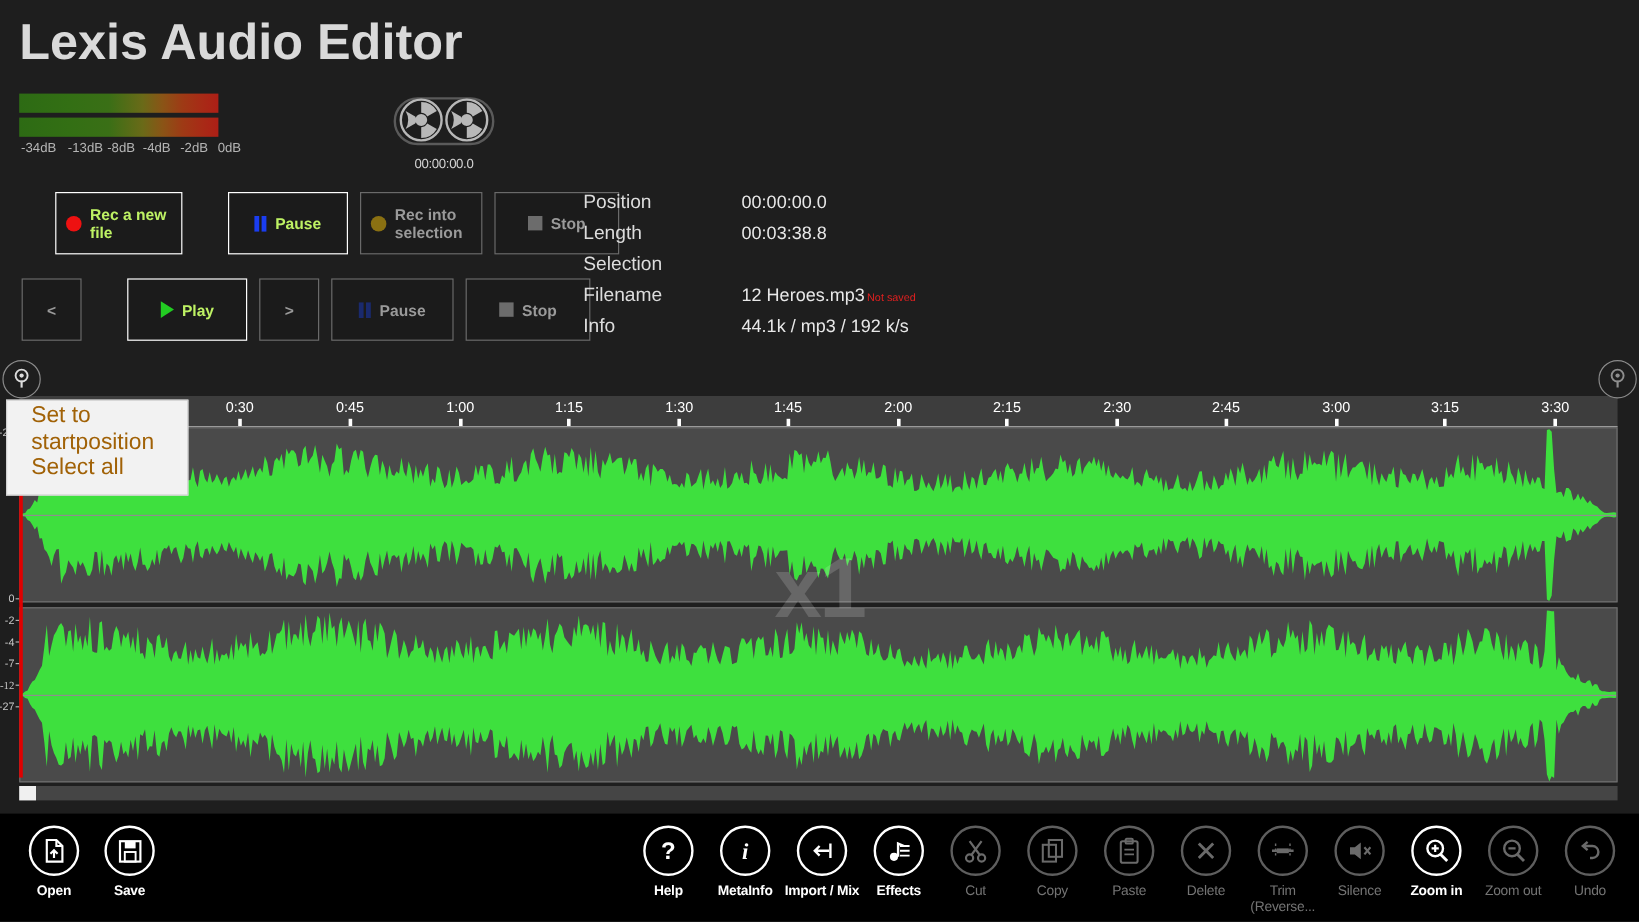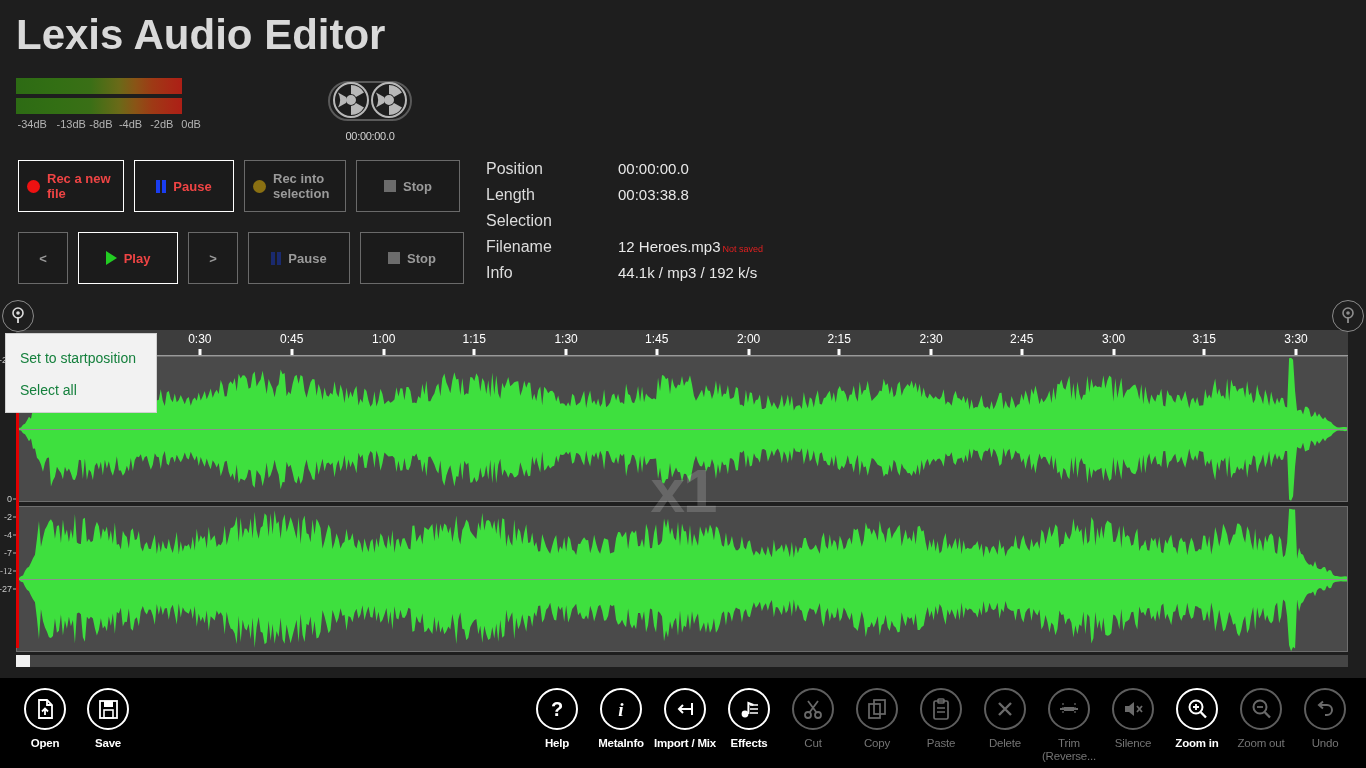--- a/index.html
+++ b/index.html
@@ -50,21 +50,21 @@
   
   .btn-row { position: absolute; display: flex; gap: 10px; }
   .row1 { left: 18px; top: 160px; }
   .row2 { left: 18px; top: 232px; }
   .tbtn {
     height: 52px; border: 1px solid #6a6a6a; background: #1b1b1b;
     display: flex; align-items: center; justify-content: center;
     gap: 7px; color: #9a9a9a; font-size: 13px; font-weight: bold;
     padding: 0 8px; line-height: 15px;
   }
-  .tbtn.enabled { border-color: #ffffff; color: #ef4444; }
+  .tbtn.enabled { border-color: #ffffff; color: #bef264; margin-left: 28px; }
   .tbtn.w1 { width: 106px; } .tbtn.w2 { width: 100px; }
   .tbtn.w3 { width: 102px; } .tbtn.w4 { width: 104px; }
   .tbtn.wsm { width: 50px; } .tbtn.wplay { width: 100px; }
   .dot { width: 13px; height: 13px; border-radius: 50%; flex: 0 0 auto; }
   .sq { width: 12px; height: 12px; flex: 0 0 auto; }
   .pausebars { display: inline-flex; gap: 2px; flex: 0 0 auto; }
   .pausebars i { display: block; width: 4px; height: 13px; }
   .tri {
     width: 0; height: 0; flex: 0 0 auto;
     border-left: 11px solid #22cc22;
@@ -113,42 +113,42 @@
     position: absolute; right: 0; width: 3px; height: 1px; background: #b0b0b0;
     transform: translateY(-50%);
   }
   .playhead {
     position: absolute; left: 16px; top: 356px; width: 3px; height: 292px;
     background: #e00000;
   }
   .watermark {
     position: absolute; left: 0; top: 330px; width: 1366px; height: 320px;
     display: flex; align-items: center; justify-content: center;
-    font-size: 62px; font-weight: bold; color: rgba(255,255,255,0.16);
+    font-size: 71px; font-weight: bold; color: rgba(255,255,255,0.16);
     pointer-events: none; letter-spacing: -2px;
   }
 
   
   .pin {
     position: absolute; width: 32px; height: 32px; border-radius: 50%;
     border: 1px solid #8a8a8a; background: #1e1e1e;
     display: flex; align-items: center; justify-content: center;
   }
   .pin.left { left: 2px; top: 300px; }
   .pin.right { left: 1332px; top: 300px; }
 
   
   .ctxmenu {
     position: absolute; left: 5px; top: 333px; width: 152px; height: 80px;
     background: #f2f2f2; border: 1px solid #d0d0d0; z-index: 40;
     padding-top: 8px;
   }
   .ctxitem {
     height: 32px; display: flex; align-items: center;
-    padding-left: 14px; font-size: 14px; color: #15803d;
+    padding-left: 20px; font-size: 19px; color: #a16207;
   }
 
   
   .hscroll {
     position: absolute; left: 16px; top: 655px; width: 1332px; height: 12px;
     background: #454545;
   }
   .hscroll .thumb {
     position: absolute; left: 0; top: 0; height: 12px; width: 14px; background: #f0f0f0;
   }

